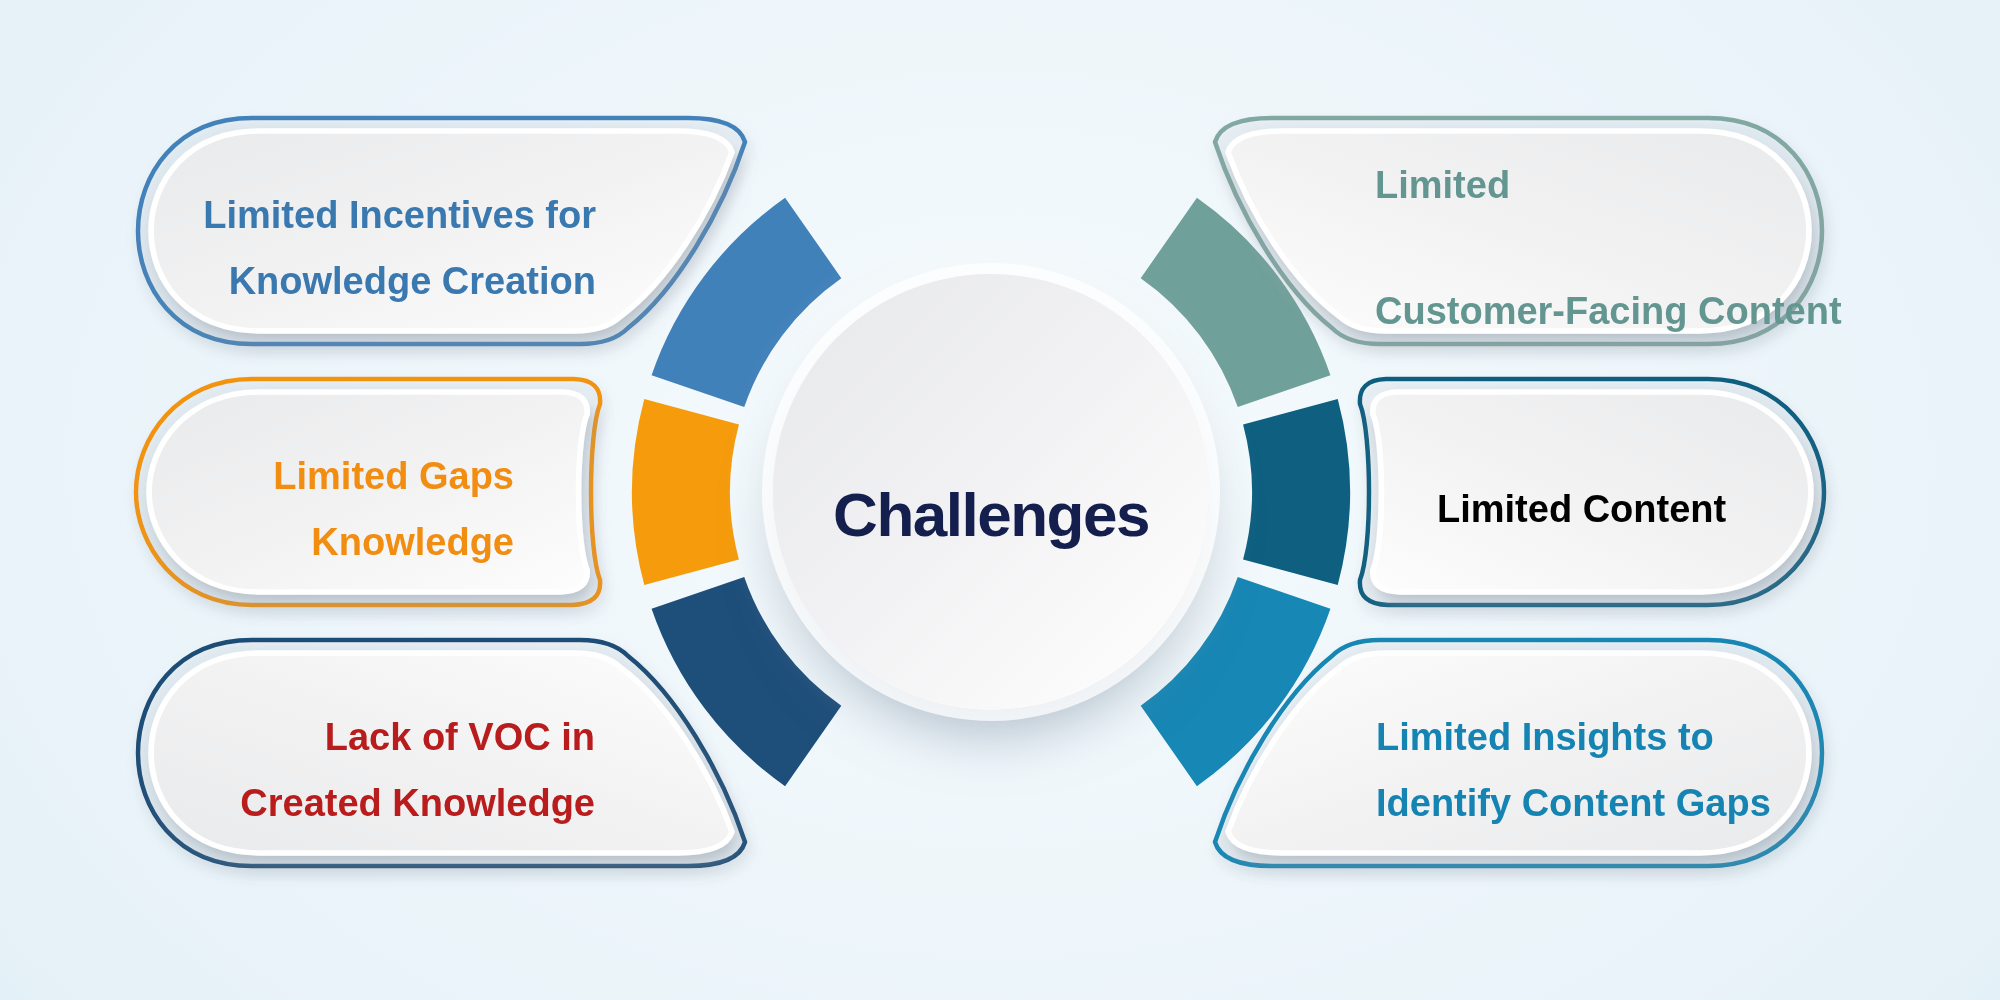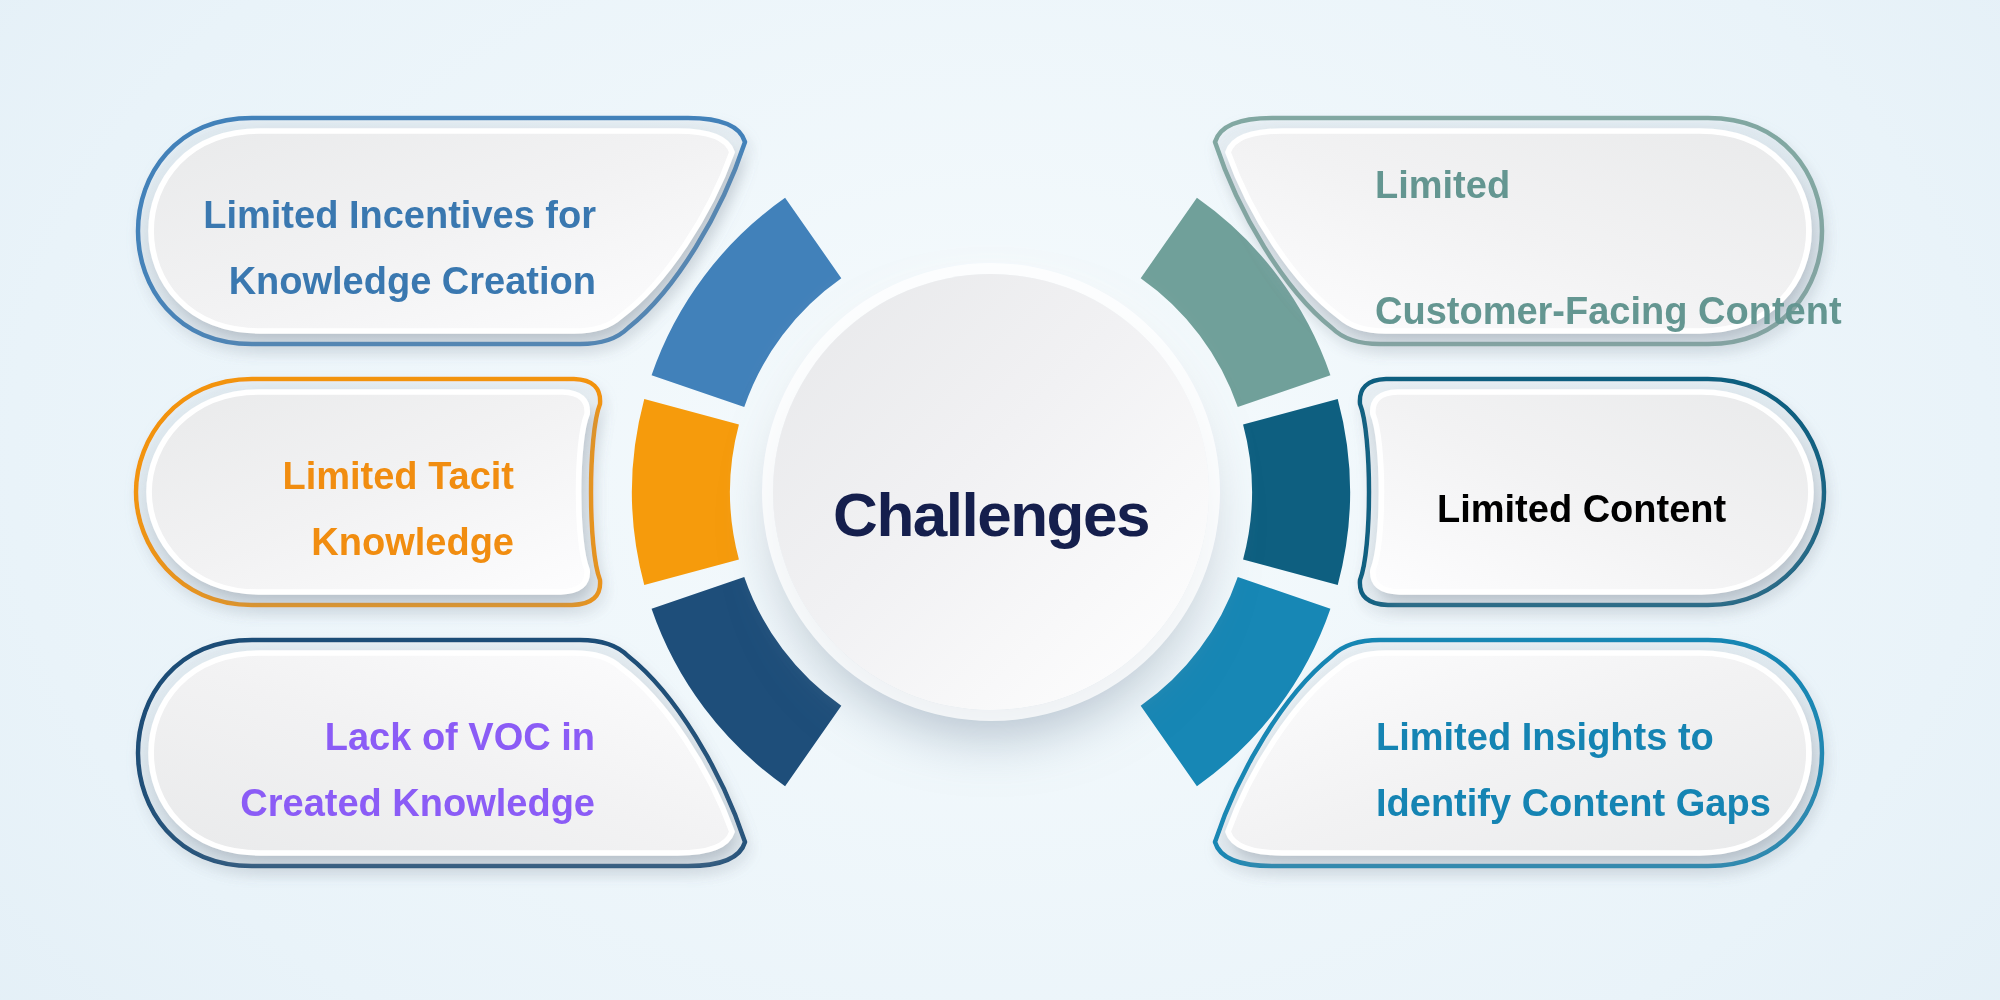--- a/index.html
+++ b/index.html
@@ -139,24 +139,24 @@
 
   <div class="center-circle">
     <div class="title" style="color: rgb(21, 31, 77); margin-top: 45px;">Challenges</div>
   </div>
 
   <div class="bx-text t1" style="color: rgb(58, 120, 176);">
     <span class="ln">Limited Incentives for</span>
     <span class="ln">Knowledge Creation</span>
   </div>
   <div class="bx-text t2" style="color: rgb(241, 141, 16);">
-    <span class="ln">Limited Tacit</span>
+    <span class="ln">Limited Gaps</span>
     <span class="ln">Knowledge</span>
   </div>
-  <div class="bx-text t3" style="color: #8b5cf6; align-items: flex-end;">
+  <div class="bx-text t3" style="color: #b91c1c; align-items: flex-end;">
     <span class="ln">Lack of VOC in</span>
     <span class="ln">Created Knowledge</span>
   </div>
   <div class="bx-text t4" style="color: rgb(100, 150, 145);">
     <span class="ln">Limited</span>
     <span class="ln">Customer-Facing Content</span>
   </div>
   <div class="bx-text t5" style="color: #000000;">
     <span class="ln">Limited Content</span>
   </div>

